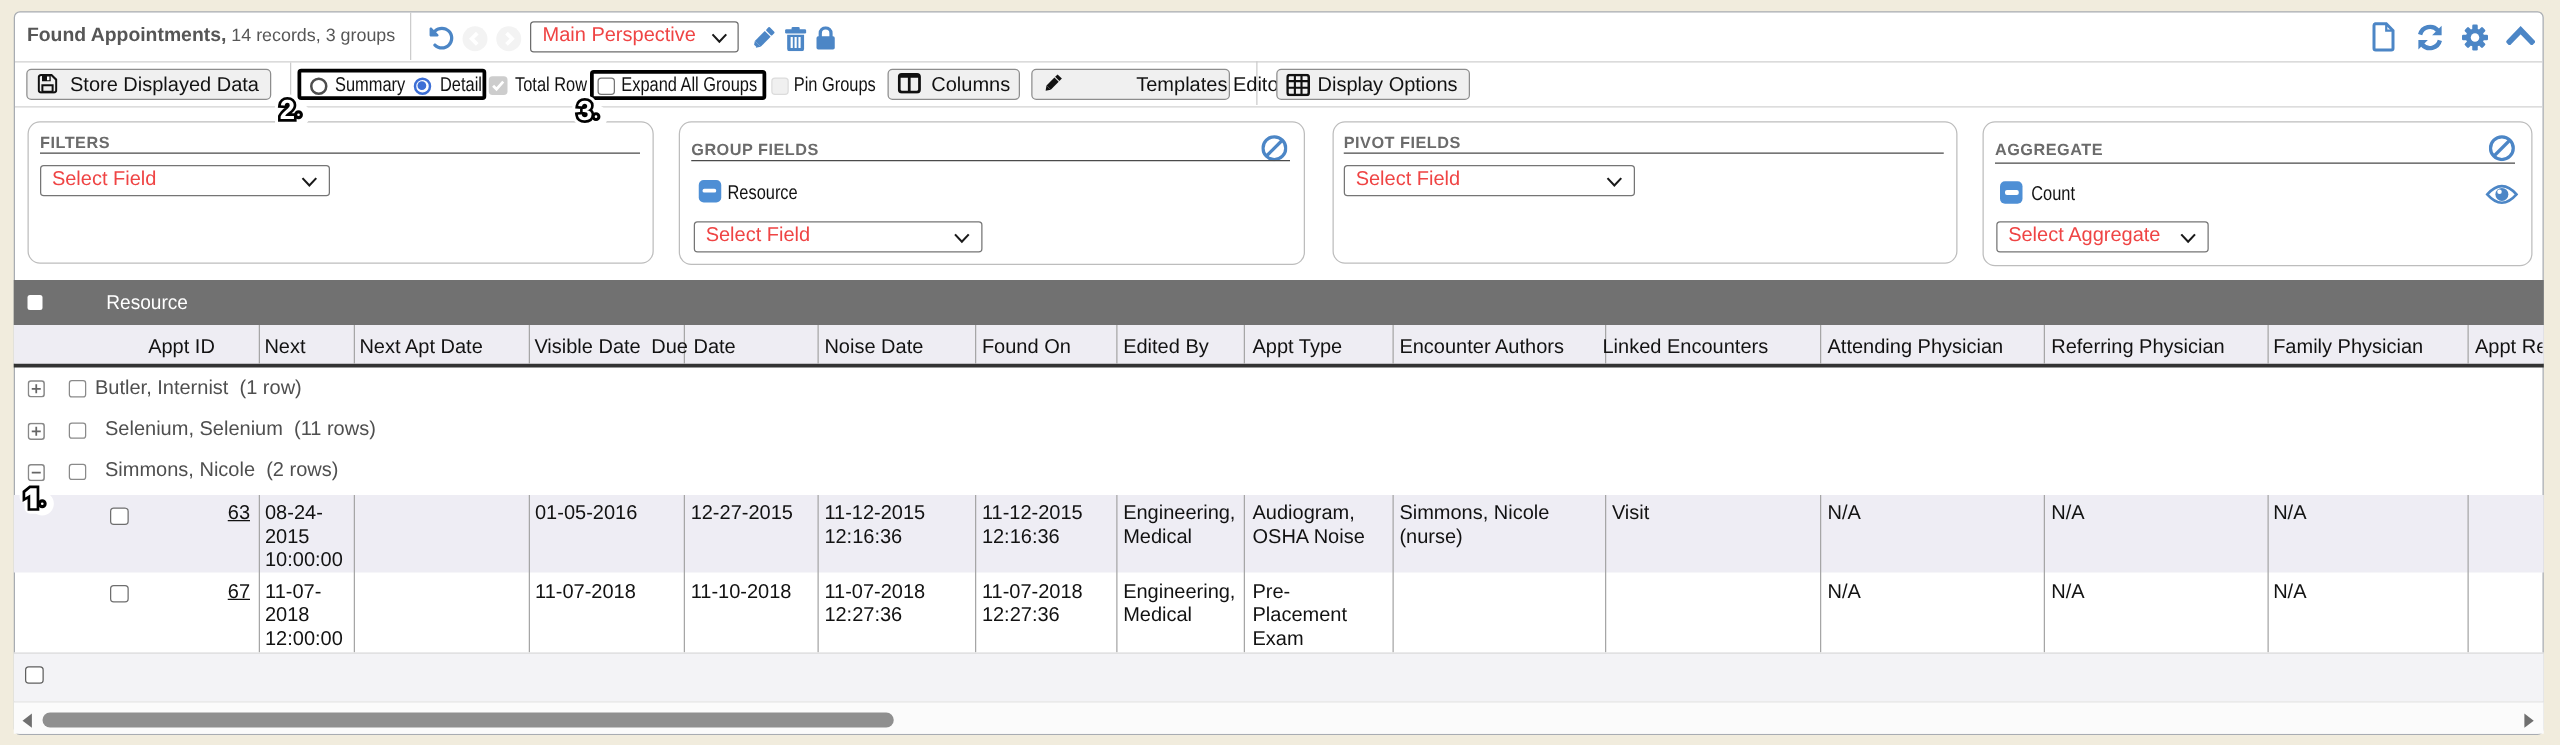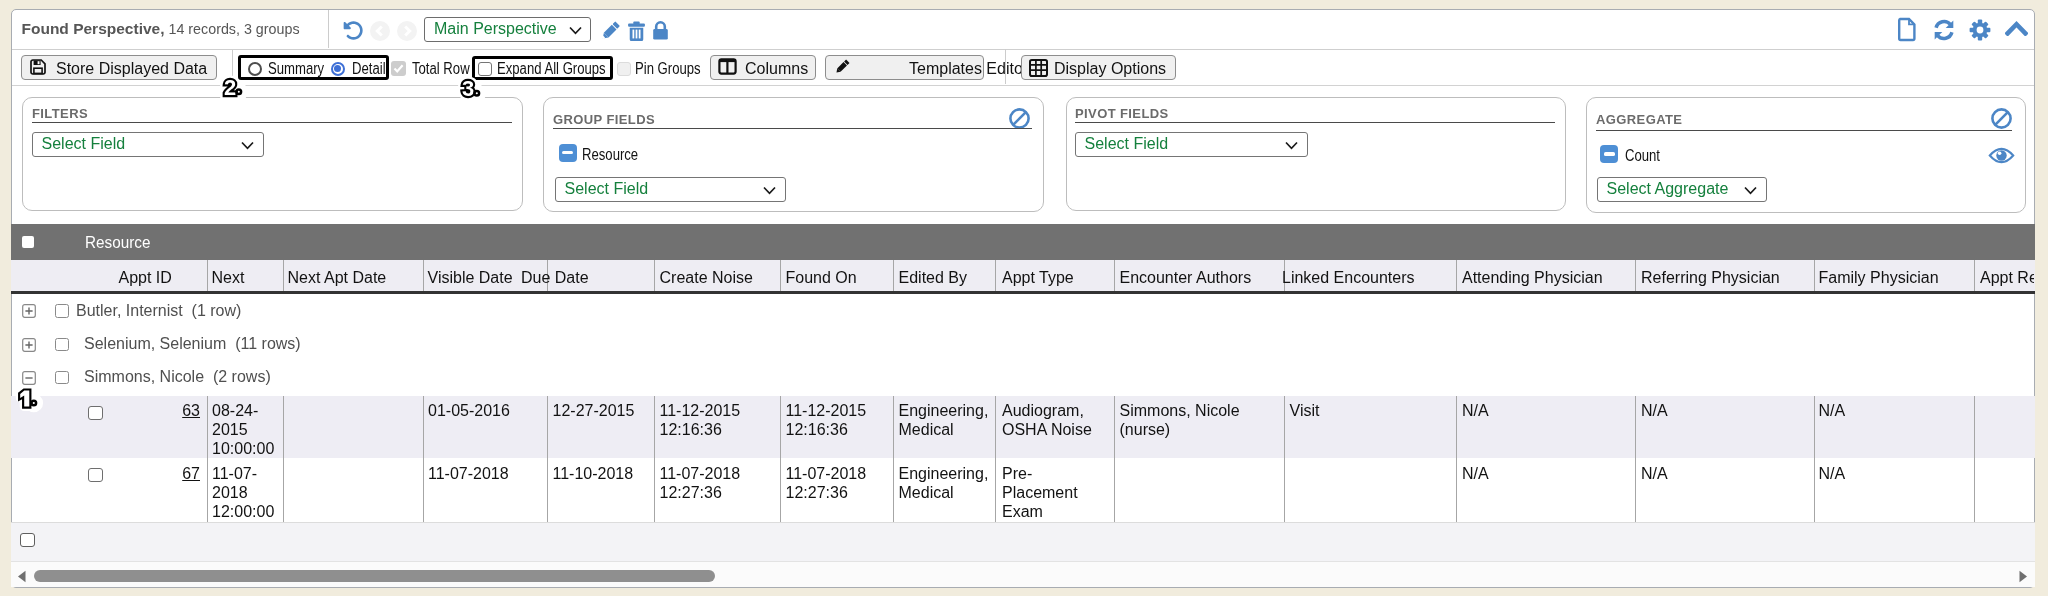--- a/index.html
+++ b/index.html
@@ -8,37 +8,37 @@
 .t{position:absolute;font-size:16px;line-height:19px;color:#121212;white-space:nowrap;}
 .g{color:#4f4f4f;}
 .w{color:#fff;}
 .vsep{position:absolute;width:1px;background:#cccccc;}
 .csep{position:absolute;width:1px;background:#a6a6a6;}
 .btn{position:absolute;background:#f0f0f0;border:1px solid #8d8d8d;border-radius:4px;box-sizing:border-box;}
 .pnl{position:absolute;background:#fff;border:1px solid #bdbdbd;border-radius:10px;box-sizing:border-box;}
 .plbl{position:absolute;font-size:13px;font-weight:bold;color:#6b6b6b;letter-spacing:0.4px;white-space:nowrap;}
 .pline{position:absolute;height:1.4px;background:#4a4a4a;}
 .sel{position:absolute;background:#fff;border:1px solid #757575;border-radius:3px;box-sizing:border-box;}
-.sel .st{position:absolute;left:9px;top:2px;font-size:16px;color:#15803d;white-space:nowrap;}
+.sel .st{position:absolute;left:9px;top:2px;font-size:16px;color:#ef4444;white-space:nowrap;}
 .cb{position:absolute;background:#fff;border:1.4px solid #757575;border-radius:3px;box-sizing:border-box;}
 .chip{position:absolute;width:18px;height:18px;background:#4e8fd5;border-radius:4px;}
 .chip i{position:absolute;left:3.5px;top:7.3px;width:11px;height:3.4px;background:#fff;border-radius:1.6px;}
 .hbox{position:absolute;border:3.5px solid #000;border-radius:3px;box-sizing:border-box;}
 .hs{top:260px;height:31px;}
 .ds{top:396px;height:126px;}
 .ht{top:267.5px;}
 .gicon{position:absolute;}
 .cond{transform:scaleX(0.82);transform-origin:0 50%;}
 </style>
 </head>
 <body>
 
 <div class="a" style="left:11px;top:9px;width:2024px;height:579px;background:#fff;border:1px solid #a8acb2;border-radius:5px;box-sizing:border-box;"></div>
 
-<div class="a" style="left:21.5px;top:19.5px;color:#565656;white-space:nowrap;font-size:15.5px;"><b>Found Perspective,</b><span style="font-size:14.3px;"> 14 records, 3 groups</span></div>
+<div class="a" style="left:21.5px;top:19.5px;color:#565656;white-space:nowrap;font-size:15.5px;"><b>Found Appointments,</b><span style="font-size:14.3px;"> 14 records, 3 groups</span></div>
 <div class="vsep" style="left:328px;top:10px;height:38px;"></div>
 
 <svg class="a" style="left:342.5px;top:20px;" width="21" height="21" viewBox="0 0 512 512">
   <path fill="#4c86c6" d="M48.5 224H40c-13.3 0-24-10.7-24-24V72c0-9.7 5.8-18.5 14.8-22.2s19.3-1.7 26.2 5.2L98.6 96.6c87.6-86.5 228.7-86.2 315.8 1c87.5 87.5 87.5 229.3 0 316.8s-229.3 87.5-316.8 0c-12.5-12.5-12.5-32.8 0-45.3s32.8-12.5 45.3 0c62.5 62.5 163.8 62.5 226.3 0s62.5-163.8 0-226.3c-62.2-62.2-162.7-62.5-225.3-1L185 183c6.9 6.9 8.9 17.2 5.2 26.2s-12.5 14.8-22.2 14.8H48.5z"></path>
 </svg>
 
 <div class="a" style="left:369.5px;top:20.5px;width:20px;height:20px;border-radius:50%;background:#f3f3f3;"></div>
 <svg class="a" style="left:369.5px;top:20.5px;" width="20" height="20" viewBox="0 0 20 20">
     <path d="M11.8 5.5 L7.3 10 L11.8 14.5" fill="none" stroke="#fff" stroke-width="3"></path>
   </svg>
@@ -246,21 +246,21 @@
 <div class="csep hs" style="left:1455.5px;"></div>
 <div class="csep hs" style="left:1635px;"></div>
 <div class="csep hs" style="left:1814px;"></div>
 <div class="csep hs" style="left:1974px;"></div>
 
 <div class="t ht" style="left:118.5px;">Appt ID</div>
 <div class="t ht" style="left:211.5px;">Next</div>
 <div class="t ht" style="left:287.5px;">Next Apt Date</div>
 <div class="t ht" style="left:427.5px;">Visible Date</div>
 <div class="t ht" style="left:521px;">Due Date</div>
-<div class="t ht" style="left:659.5px;">Create Noise</div>
+<div class="t ht" style="left:659.5px;">Noise Date</div>
 <div class="t ht" style="left:785.5px;">Found On</div>
 <div class="t ht" style="left:898.5px;">Edited By</div>
 <div class="t ht" style="left:1002px;">Appt Type</div>
 <div class="t ht" style="left:1119.5px;">Encounter Authors</div>
 <div class="t ht" style="left:1282px;">Linked Encounters</div>
 <div class="t ht" style="left:1462px;">Attending Physician</div>
 <div class="t ht" style="left:1641px;">Referring Physician</div>
 <div class="t ht" style="left:1818.5px;">Family Physician</div>
 <div class="t ht" style="left:1980px;width:54px;overflow:hidden;">Appt Reason</div>
 

